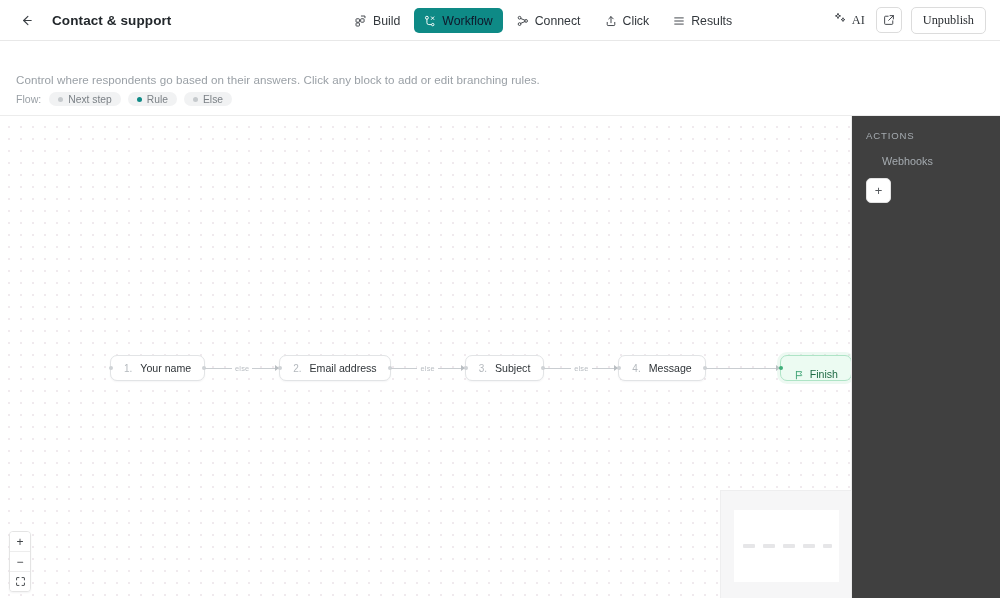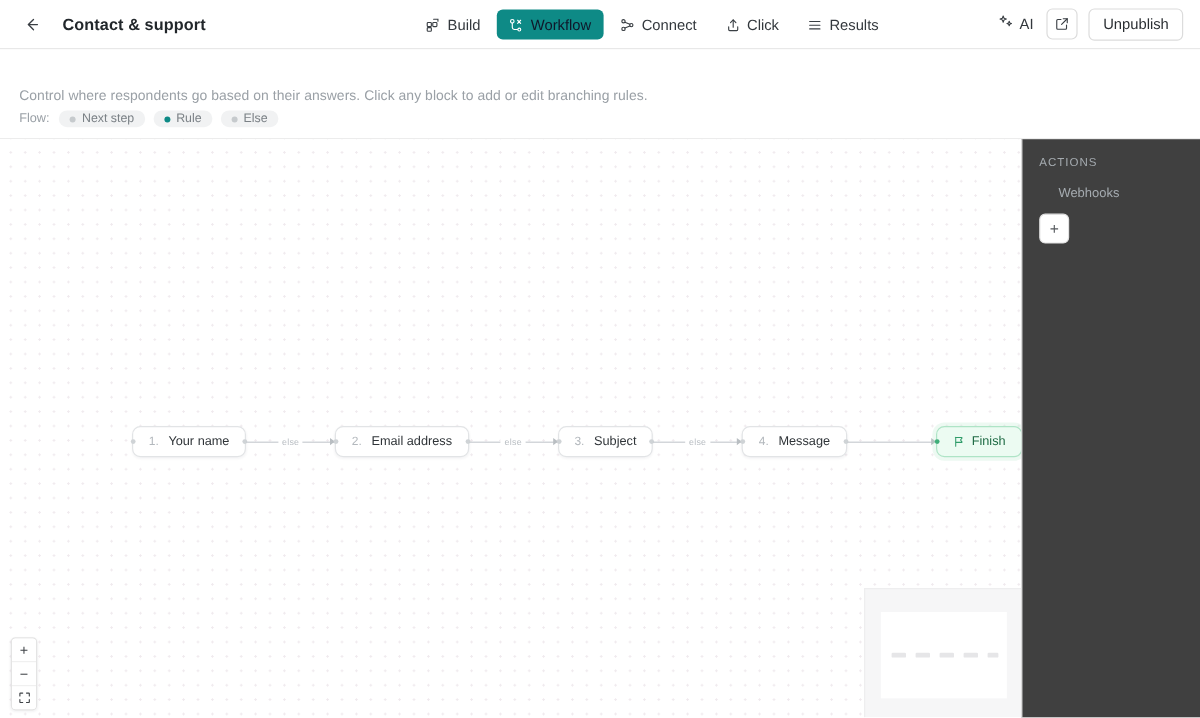--- a/index.html
+++ b/index.html
@@ -78,20 +78,21 @@
   .tab.active {
     background: #0e8a86;
     color: #0f172a;
     font-weight: 500;
   }
   .topbar-right {
     margin-left: auto;
     display: flex;
     align-items: center;
     gap: 9px;
+    font-family: Liberation Serif, serif;
   }
   .ai-btn {
     display: flex;
     align-items: center;
     gap: 5px;
     font-size: 12.3px;
     color: #33383d;
     cursor: pointer;
     padding: 3px 2px;
   }
@@ -228,20 +229,21 @@
     transform: translateY(-50%);
   }
   .node .port.left { left: -2px; }
   .node .port.right { right: -2px; }
 
   .node.finish {
     background: #ecfbf2;
     border: 1px solid #aee4c6;
     color: #1f6b45;
     box-shadow: 0 0 0 3px rgba(174,228,198,0.22);
+    align-items: flex-end;
   }
   .node.finish .port { background: #3fae79; }
 
   .connector {
     position: relative;
     height: 26px;
     display: flex;
     align-items: center;
     justify-content: center;
     flex: 0 0 auto;

